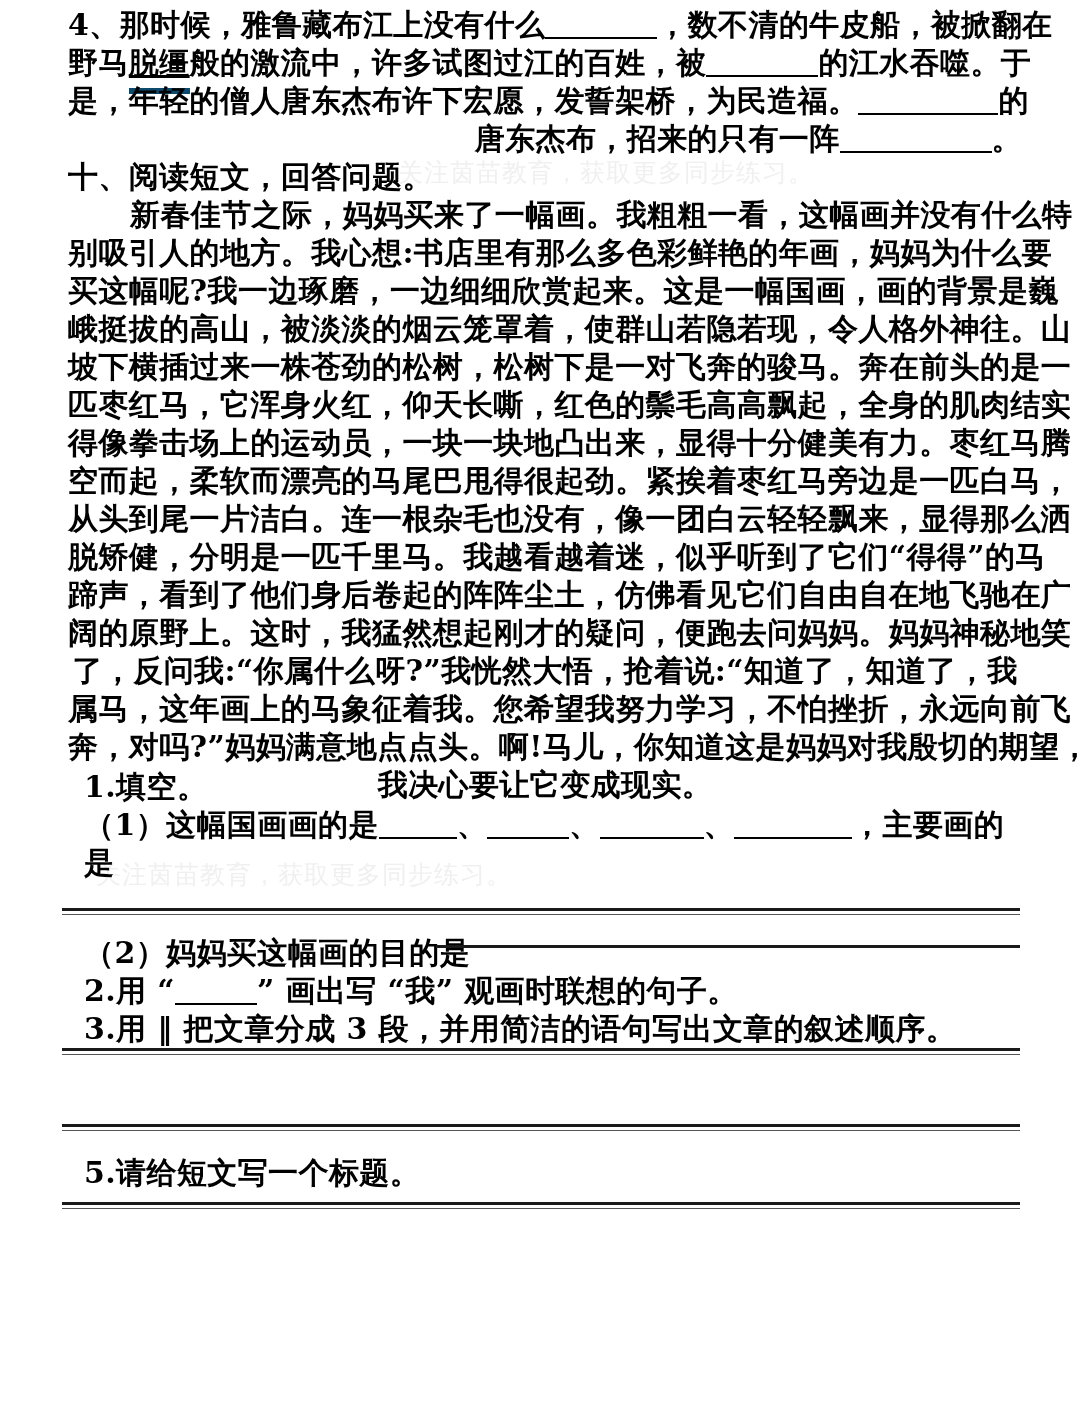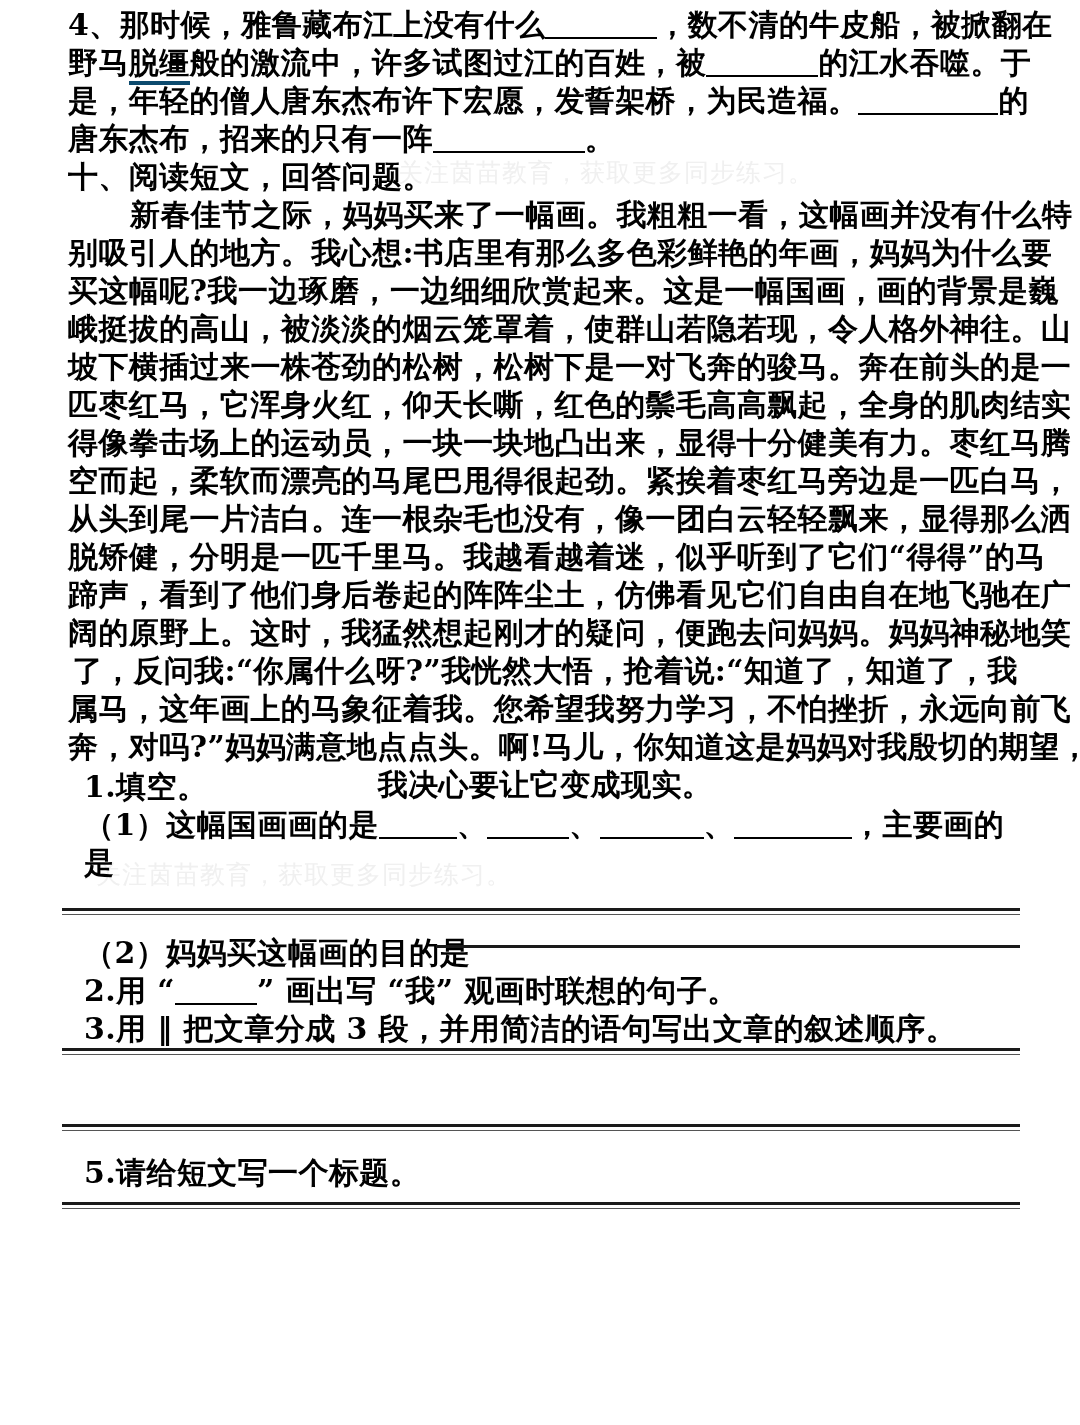--- a/index.html
+++ b/index.html
@@ -51,21 +51,21 @@
   .ln {
     font-size: 30px;
     line-height: 38px;
     letter-spacing: 0.4px;
     white-space: nowrap;
     height: 38px;
     font-weight: 600;
   }
 
   
-  .blk-q4 { position: absolute; left: 0; top: 6px; width: 954px; }
+  .blk-q4 { position: absolute; left: 0; top: 6px; width: 954px; text-align: right; }
   .blk-sec { position: absolute; left: 0; top: 158px; width: 954px; }
   .blk-passage { position: absolute; left: 0; top: 196px; width: 954px; text-align: center; }
   .blk-questions { position: absolute; left: 16px; top: 768px; width: 954px; }
 
   
   .blank {
     display: inline-block;
     border-bottom: 2px solid #000;
     vertical-align: -4px;
     height: 24px;
@@ -73,22 +73,23 @@
   .b-md  { width: 112px; }
   .b-lg  { width: 140px; }
   .b-xl  { width: 152px; }
   .b-q1a { width: 78px; }
   .b-q1b { width: 82px; }
   .b-q1c { width: 104px; }
   .b-q1d { width: 118px; }
   .b-q2  { width: 82px; }
 
   .uline {
-    border-bottom: 4px solid #0c4a6e;
-    padding-bottom: 1px;
+    border-bottom: 6px solid #0c4a6e;
+    padding-bottom: 8px;
+    text-decoration: underline;
   }
 
   .indent2 { padding-left: 62px; }
 
   
   .rule {
     position: absolute;
     left: 62px;
     width: 958px;
     height: 0;

